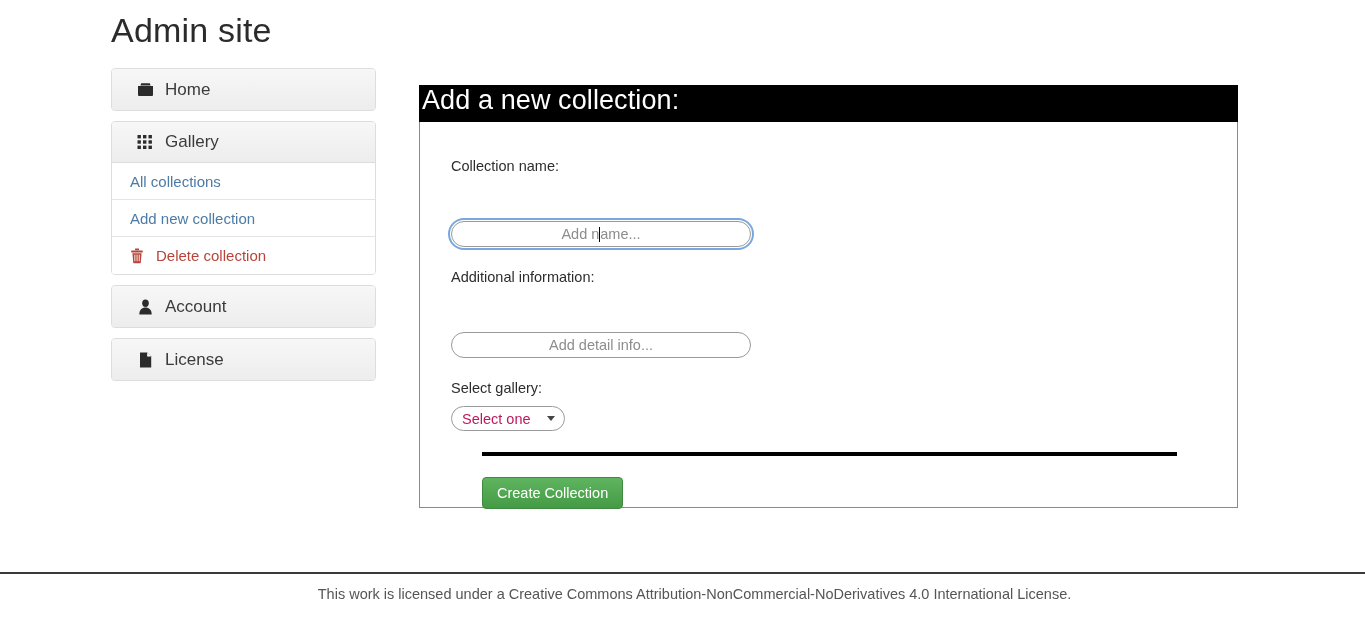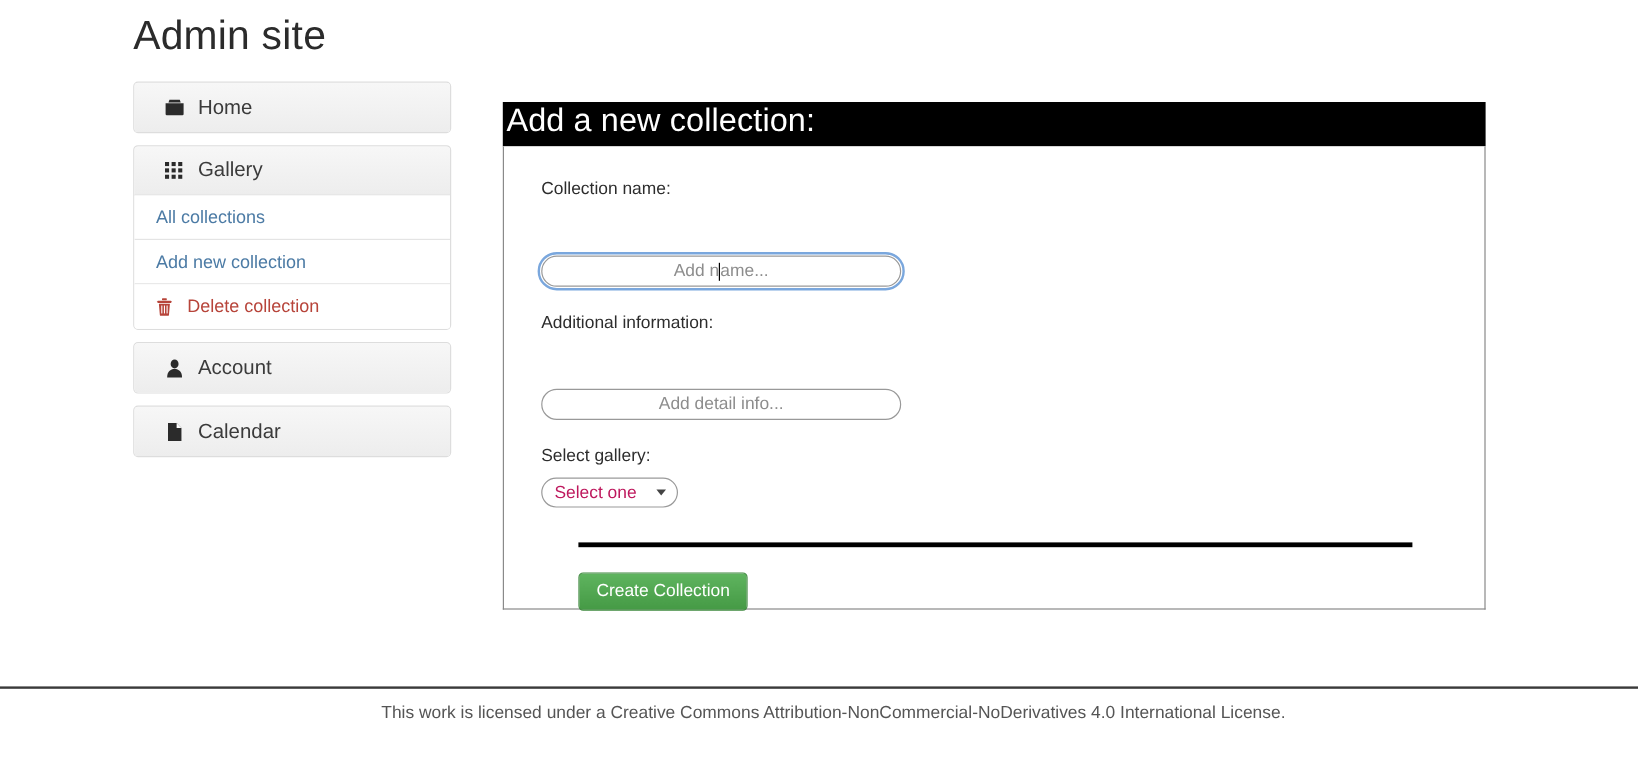--- a/index.html
+++ b/index.html
@@ -99,21 +99,21 @@
     border-top: none;
     background: #ffffff;
     height: 386px;
     padding: 28px 0 0 31px;
     position: relative;
   }
 
   .field-label {
     font-size: 14.5px;
     color: #2d2d2d;
-    margin: 0 0 10px 0;
+    margin: 8px 0 10px 0;
     font-weight: 400;
   }
   .field-block { margin-bottom: 22px; }
 
   .pill-input {
     width: 300px;
     height: 26px;
     border: 1px solid #999999;
     border-radius: 14px;
     background: #ffffff;
@@ -290,21 +290,21 @@
     </div>
 
     <div class="panel">
       <div class="panel-heading">
         <span class="nav-icon">
           <svg width="13" height="16" viewBox="0 0 13 16">
             <path d="M1 0.6 h7.2 l4.0 4.0 v11.0 h-11.2 Z" fill="#2b2b2b"></path>
             <path d="M8.2 0.6 l4.0 4.0 h-4.0 Z" fill="#ffffff"></path>
           </svg>
         </span>
-        <span>Calendar</span>
+        <span>License</span>
       </div>
     </div>
 
   </div>
 
   <div id="main">
 
     <div id="main-header">
       <span>Add a new collection:</span>
     </div>

